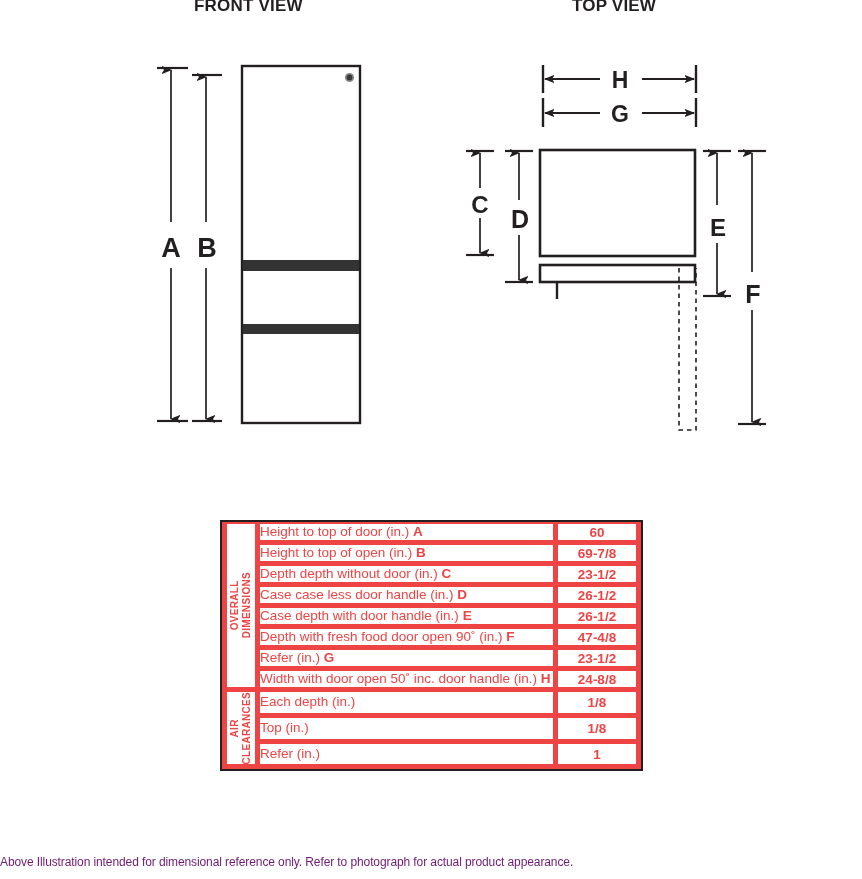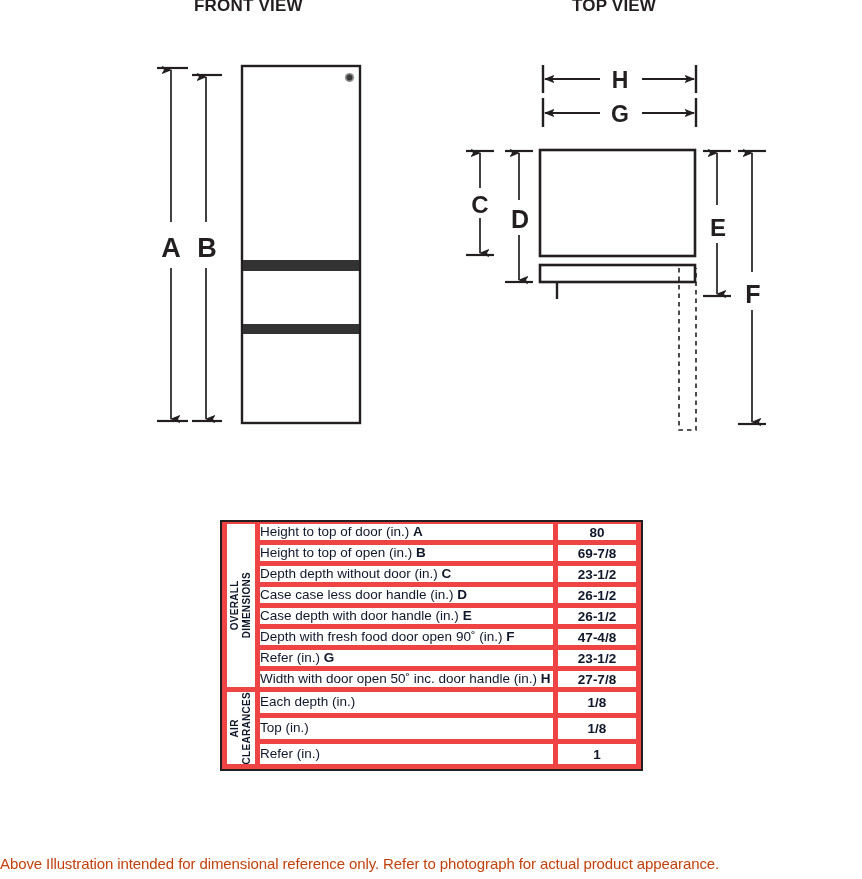--- a/index.html
+++ b/index.html
@@ -45,21 +45,21 @@
   }
   table.spec {
     border-collapse: collapse;
     width: 100%;
     table-layout: fixed;
     background: #fff;
   }
   table.spec td {
     border: 5px solid #ef4444;
     padding: 0;
-    color: #0f172a;
+    color: #ef4444;
   }
   td.group-cell {
     width: 28px;
     border-width: 2px;
     border-color: #231f20;
     text-align: center;
     vertical-align: middle;
   }
   .group-rot {
     writing-mode: vertical-rl;
@@ -98,23 +98,23 @@
     pointer-events: none;
   }
   tr.group-start td { border-top-width: 2px; }
 
   
   #footer-note {
     position: absolute;
     left: 0px;
     top: 855px;
     width: 756px;
-    font-size: 15px;
+    font-size: 12px;
     letter-spacing: -0.1px;
-    color: #c2410c;
+    color: #701a75;
     white-space: nowrap;
   }
 </style>
 </head>
 <body>
 
 <div class="view-title" id="front-view-title">FRONT VIEW</div>
 
 <div class="view-title" id="top-view-title">TOP VIEW</div>
 
@@ -228,21 +228,21 @@
 
 <div id="spec-table-wrap">
   <table class="spec">
     <tbody id="spec-tbody">
         <tr class="group-start">
           <td class="group-cell" rowspan="8">
             <div class="group-rot">OVERALL
 DIMENSIONS</div>
           </td>
           <td class="label-cell"><span>Height to top of door (in.) </span><span class="dim-letter">A</span></td>
-          <td class="value-cell">80</td>
+          <td class="value-cell">60</td>
         </tr>
         <tr>
           <td class="label-cell"><span>Height to top of open (in.) </span><span class="dim-letter">B</span></td>
           <td class="value-cell">69-7/8</td>
         </tr>
         <tr>
           <td class="label-cell"><span>Depth depth without door (in.) </span><span class="dim-letter">C</span></td>
           <td class="value-cell">23-1/2</td>
         </tr>
         <tr>
@@ -256,21 +256,21 @@
         <tr>
           <td class="label-cell"><span>Depth with fresh food door open 90˚ (in.) </span><span class="dim-letter">F</span></td>
           <td class="value-cell">47-4/8</td>
         </tr>
         <tr>
           <td class="label-cell"><span>Refer (in.) </span><span class="dim-letter">G</span></td>
           <td class="value-cell">23-1/2</td>
         </tr>
         <tr>
           <td class="label-cell"><span>Width with door open 50˚ inc. door handle (in.) </span><span class="dim-letter">H</span></td>
-          <td class="value-cell">27-7/8</td>
+          <td class="value-cell">24-8/8</td>
         </tr>
         <tr class="group-start">
           <td class="group-cell" rowspan="3">
             <div class="group-rot">AIR
 CLEARANCES</div>
           </td>
           <td class="label-cell"><span>Each depth (in.)</span><span class="dim-letter"></span></td>
           <td class="value-cell">1/8</td>
         </tr>
         <tr>

